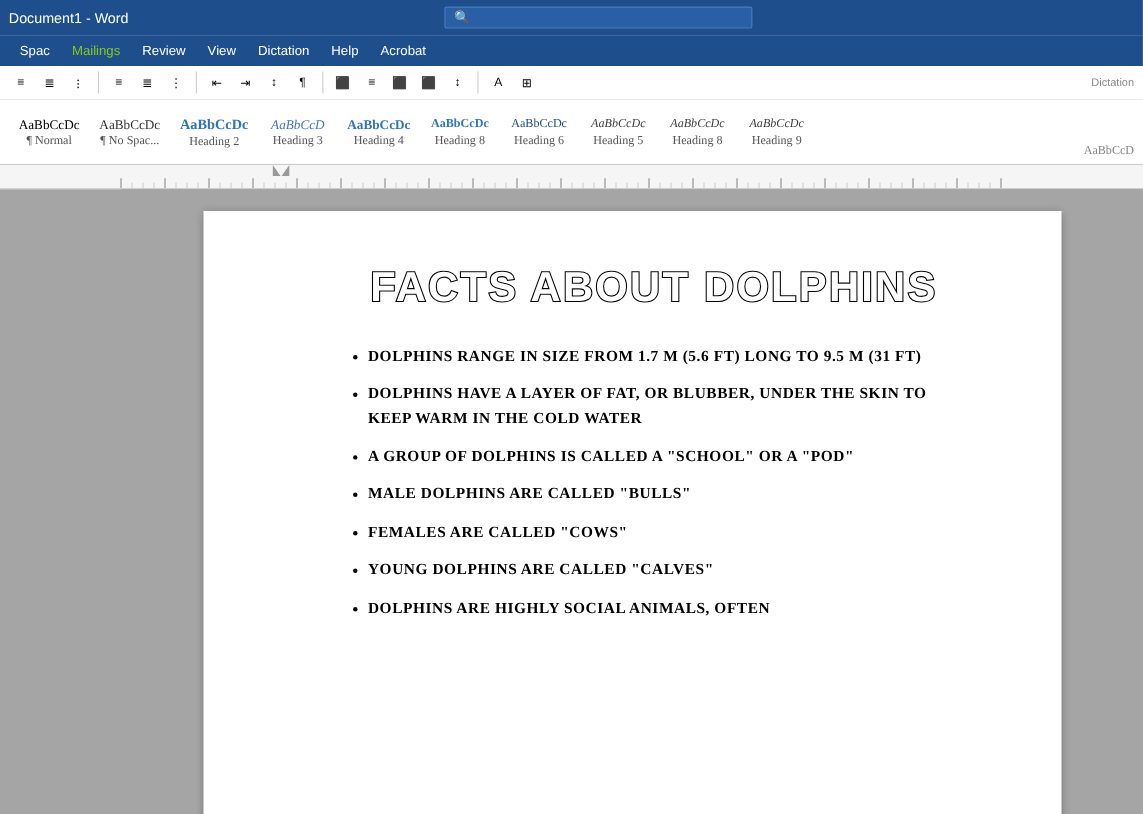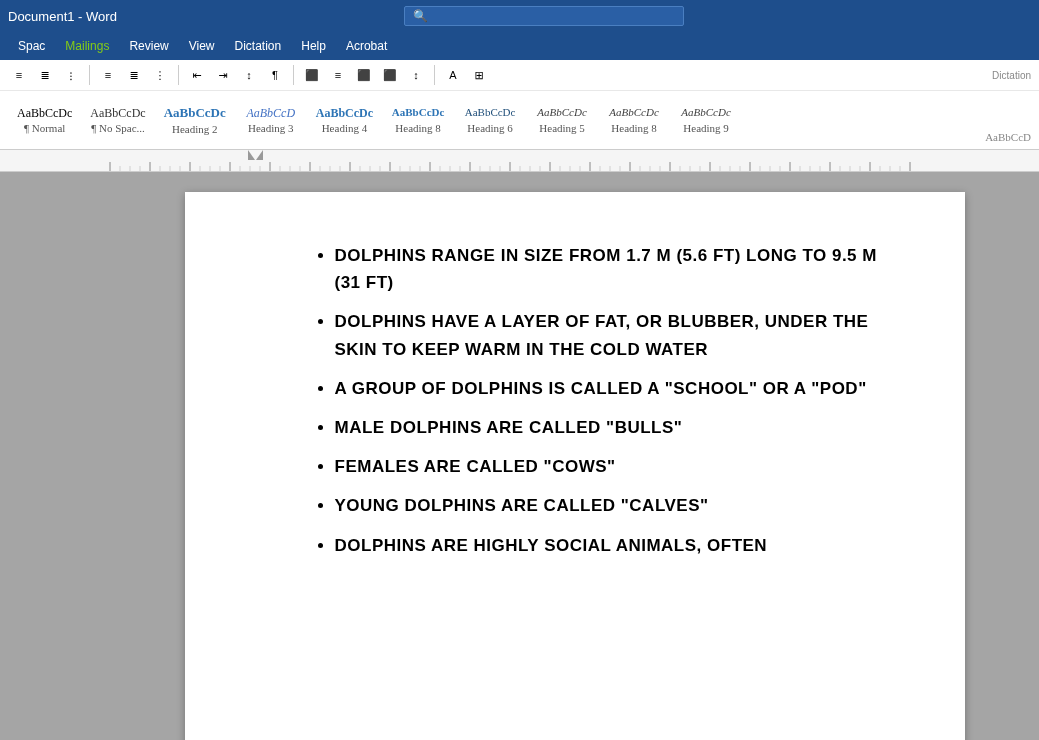--- a/index.html
+++ b/index.html
@@ -178,22 +178,22 @@
       text-transform: uppercase;
       margin-bottom: 30px;
       line-height: 1.1;
       font-style: normal;
       paint-order: stroke fill;
     }
 
     .doc-list {
       list-style: disc;
       padding-left: 30px;
-      font-family: Liberation Sans, sans-serif;
-      font-size: 17px;
+      font-family: Liberation Serif, serif;
+      font-size: 14px;
       font-weight: 900;
       line-height: 1.6;
     }
     .doc-list li {
       margin-bottom: 12px;
       font-weight: 900;
       text-transform: uppercase;
       letter-spacing: 0.5px;
     }
 
@@ -392,20 +392,21 @@
       <polygon points="248,0 255,10 248,10" fill="#999"></polygon>
       <polygon points="263,0 256,10 263,10" fill="#999"></polygon>
     </svg>
   </div>
 </div>
 
 <div class="main-area">
   <div class="left-sidebar"></div>
   <div class="doc-area">
     <div class="doc-page">
+      <h1 class="doc-title">FACTS ABOUT DOLPHINS</h1>
       <ul class="doc-list" id="bullet-list">
       <li>DOLPHINS RANGE IN SIZE FROM 1.7 M (5.6 FT) LONG TO 9.5 M (31 FT)</li>
           <li>DOLPHINS HAVE A LAYER OF FAT, OR BLUBBER, UNDER THE SKIN TO KEEP WARM IN THE COLD WATER</li>
           <li>A GROUP OF DOLPHINS IS CALLED A "SCHOOL" OR A "POD"</li>
           <li>MALE DOLPHINS ARE CALLED "BULLS"</li>
           <li>FEMALES ARE CALLED "COWS"</li>
           <li>YOUNG DOLPHINS ARE CALLED "CALVES"</li>
           <li>DOLPHINS ARE HIGHLY SOCIAL ANIMALS, OFTEN</li>
         </ul>
     </div>

